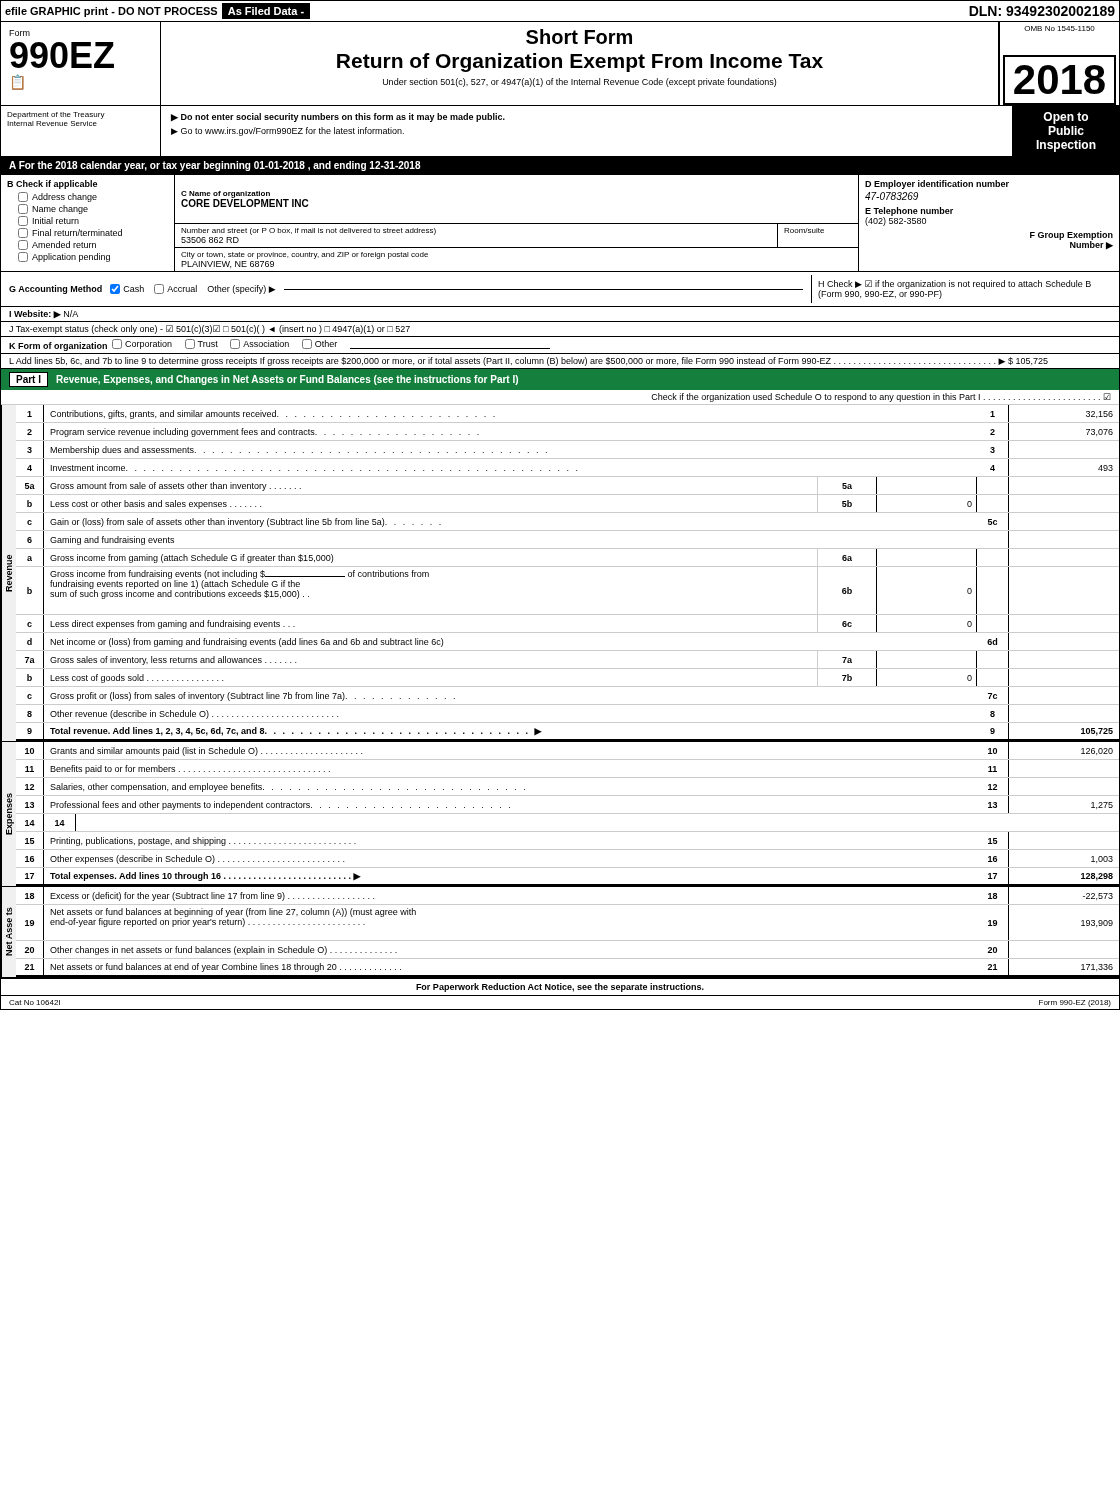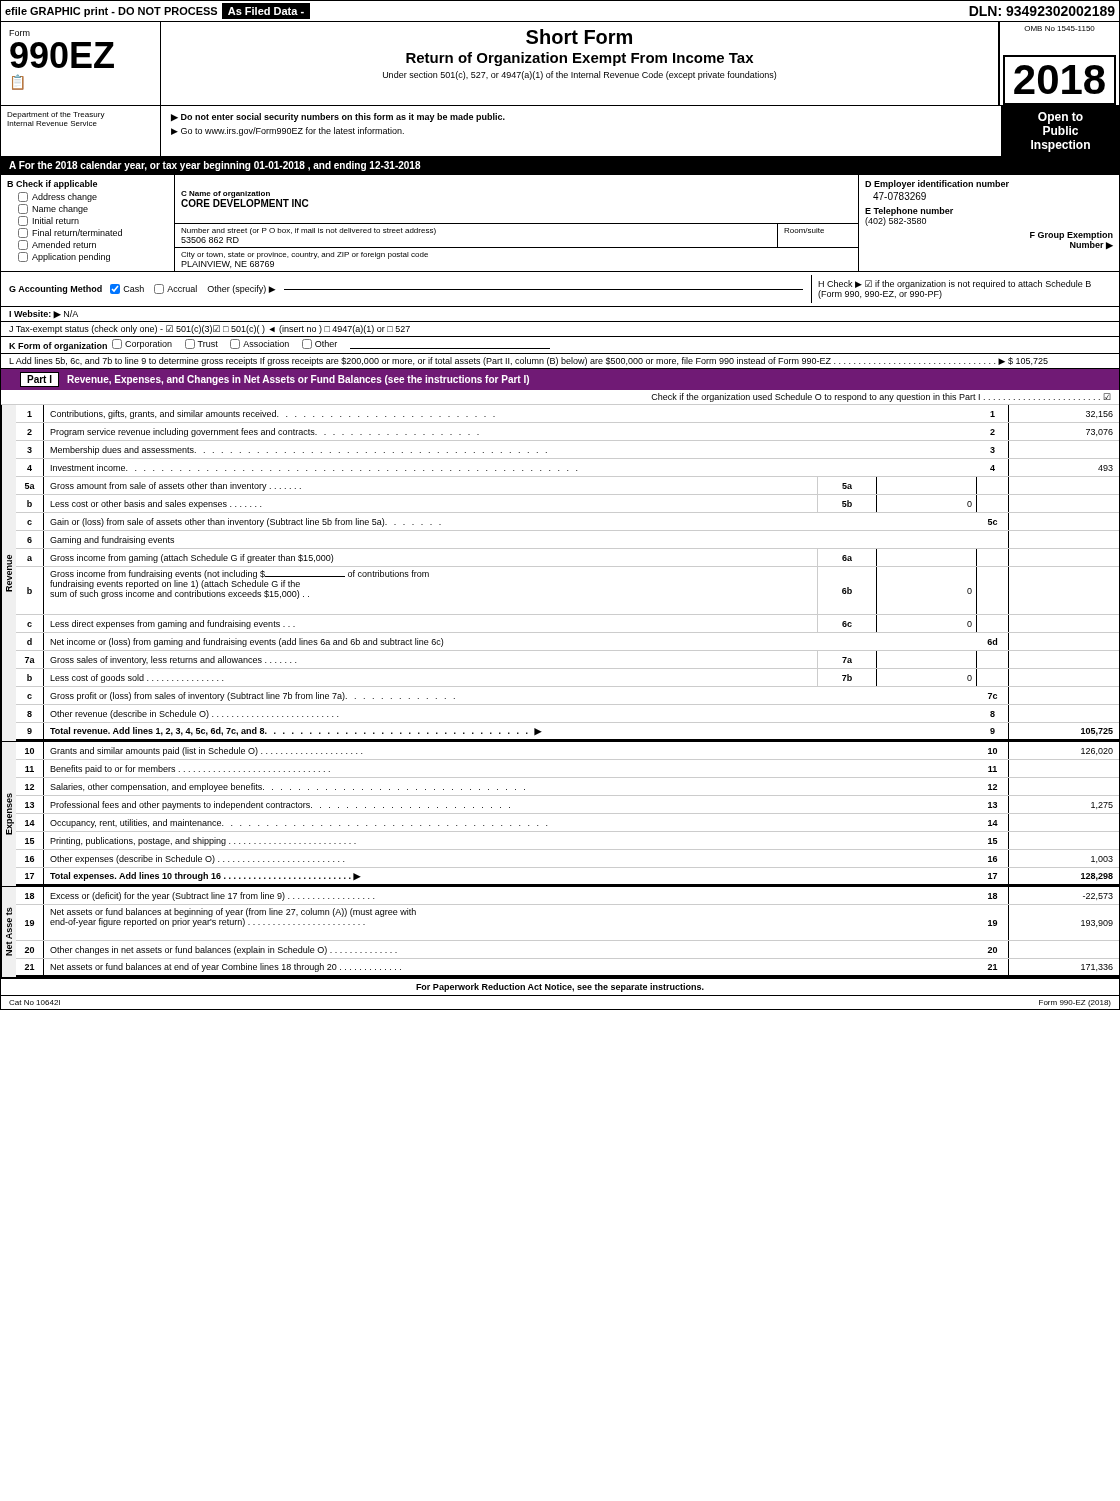--- a/index.html
+++ b/index.html
@@ -41,21 +41,21 @@
     .form-logo .form-number { font-size: 36px; font-weight: bold; line-height: 1; }
     .form-logo .icon { font-size: 14px; }
 
     .form-title-center {
       flex: 1;
       text-align: center;
       padding: 4px 10px;
       border-right: 1px solid #000;
     }
     .form-title-center .short-form { font-size: 20px; font-weight: bold; }
-    .form-title-center .return-title { font-size: 15px; font-weight: bold; }
+    .form-title-center .return-title { font-size: 21px; font-weight: bold; }
     .form-title-center .subtitle { font-size: 9px; margin-top: 4px; }
 
     .year-box {
       width: 120px;
       display: flex;
       flex-direction: column;
       align-items: center;
       justify-content: center;
       border-left: 1px solid #000;
     }
@@ -73,21 +73,21 @@
       font-size: 8px;
     }
     .notice-middle {
       flex: 1;
       padding: 4px 10px;
       border-right: 1px solid #000;
     }
     .notice-middle p { font-size: 9px; margin: 2px 0; }
     .notice-middle .bold { font-weight: bold; }
     .notice-right {
-      width: 117px;
+      width: 106px;
       background: #000;
       color: #fff;
       display: flex;
       align-items: center;
       justify-content: center;
       text-align: center;
       font-size: 12px;
       font-weight: bold;
       padding: 4px;
     }
@@ -136,21 +136,21 @@
     .room-suite .label { font-size: 8px; }
     .city-row { padding: 2px 6px; }
     .city-row .label { font-size: 8px; }
     .city-row .value { font-size: 9px; }
 
     .ein-section {
       width: 260px;
       padding: 4px 6px;
     }
     .ein-section .label { font-size: 9px; font-weight: bold; }
-    .ein-section .ein-value { font-size: 10px; margin: 2px 8px; }
+    .ein-section .ein-value { font-size: 10px; margin: 2px 0; font-style: italic; }
     .ein-section .phone-label { font-size: 9px; font-weight: bold; margin-top: 4px; }
     .ein-section .phone-value { font-size: 9px; }
     .ein-section .group-label { font-size: 9px; font-weight: bold; margin-top: 4px; text-align: right; }
 
     .accounting-row {
       border-bottom: 1px solid #000;
       padding: 3px 8px;
       font-size: 9px;
       display: flex;
       align-items: center;
@@ -175,25 +175,25 @@
       padding: 2px 8px;
       font-size: 9px;
     }
     .add-lines-row {
       border-bottom: 1px solid #000;
       padding: 2px 8px;
       font-size: 9px;
     }
 
     .part-header {
-      background: #701a75;
+      background: #15803d;
       color: #fff;
       display: flex;
       align-items: center;
-      padding: 3px 19px;
+      padding: 3px 8px;
       font-size: 10px;
       font-weight: bold;
     }
     .part-header .part-label {
       background: #fff;
       color: #000;
       padding: 1px 6px;
       margin-right: 8px;
       font-size: 10px;
       font-weight: bold;
@@ -661,21 +661,20 @@
 
       <div class="data-row">
         <div class="row-num">13</div>
         <div class="row-desc">Professional fees and other payments to independent contractors <span class="dots">. . . . . . . . . . . . . . . . . . . . . . .</span></div>
         <div class="row-main-num">13</div>
         <div class="row-main-val">1,275</div>
       </div>
 
       <div class="data-row">
         <div class="row-num">14</div>
-        <div class="row-desc">Occupancy, rent, utilities, and maintenance <span class="dots">. . . . . . . . . . . . . . . . . . . . . . . . . . . . . . . . . . . . .</span></div>
         <div class="row-main-num">14</div>
         <div class="row-main-val"></div>
       </div>
 
       <div class="data-row">
         <div class="row-num">15</div>
         <div class="row-desc">Printing, publications, postage, and shipping        .  .  .  .  .  .  .  .  .  .  .  .  .  .  .  .  .  .  .  .  .  .  .  .  .  .</div>
         <div class="row-main-num">15</div>
         <div class="row-main-val"></div>
       </div>

